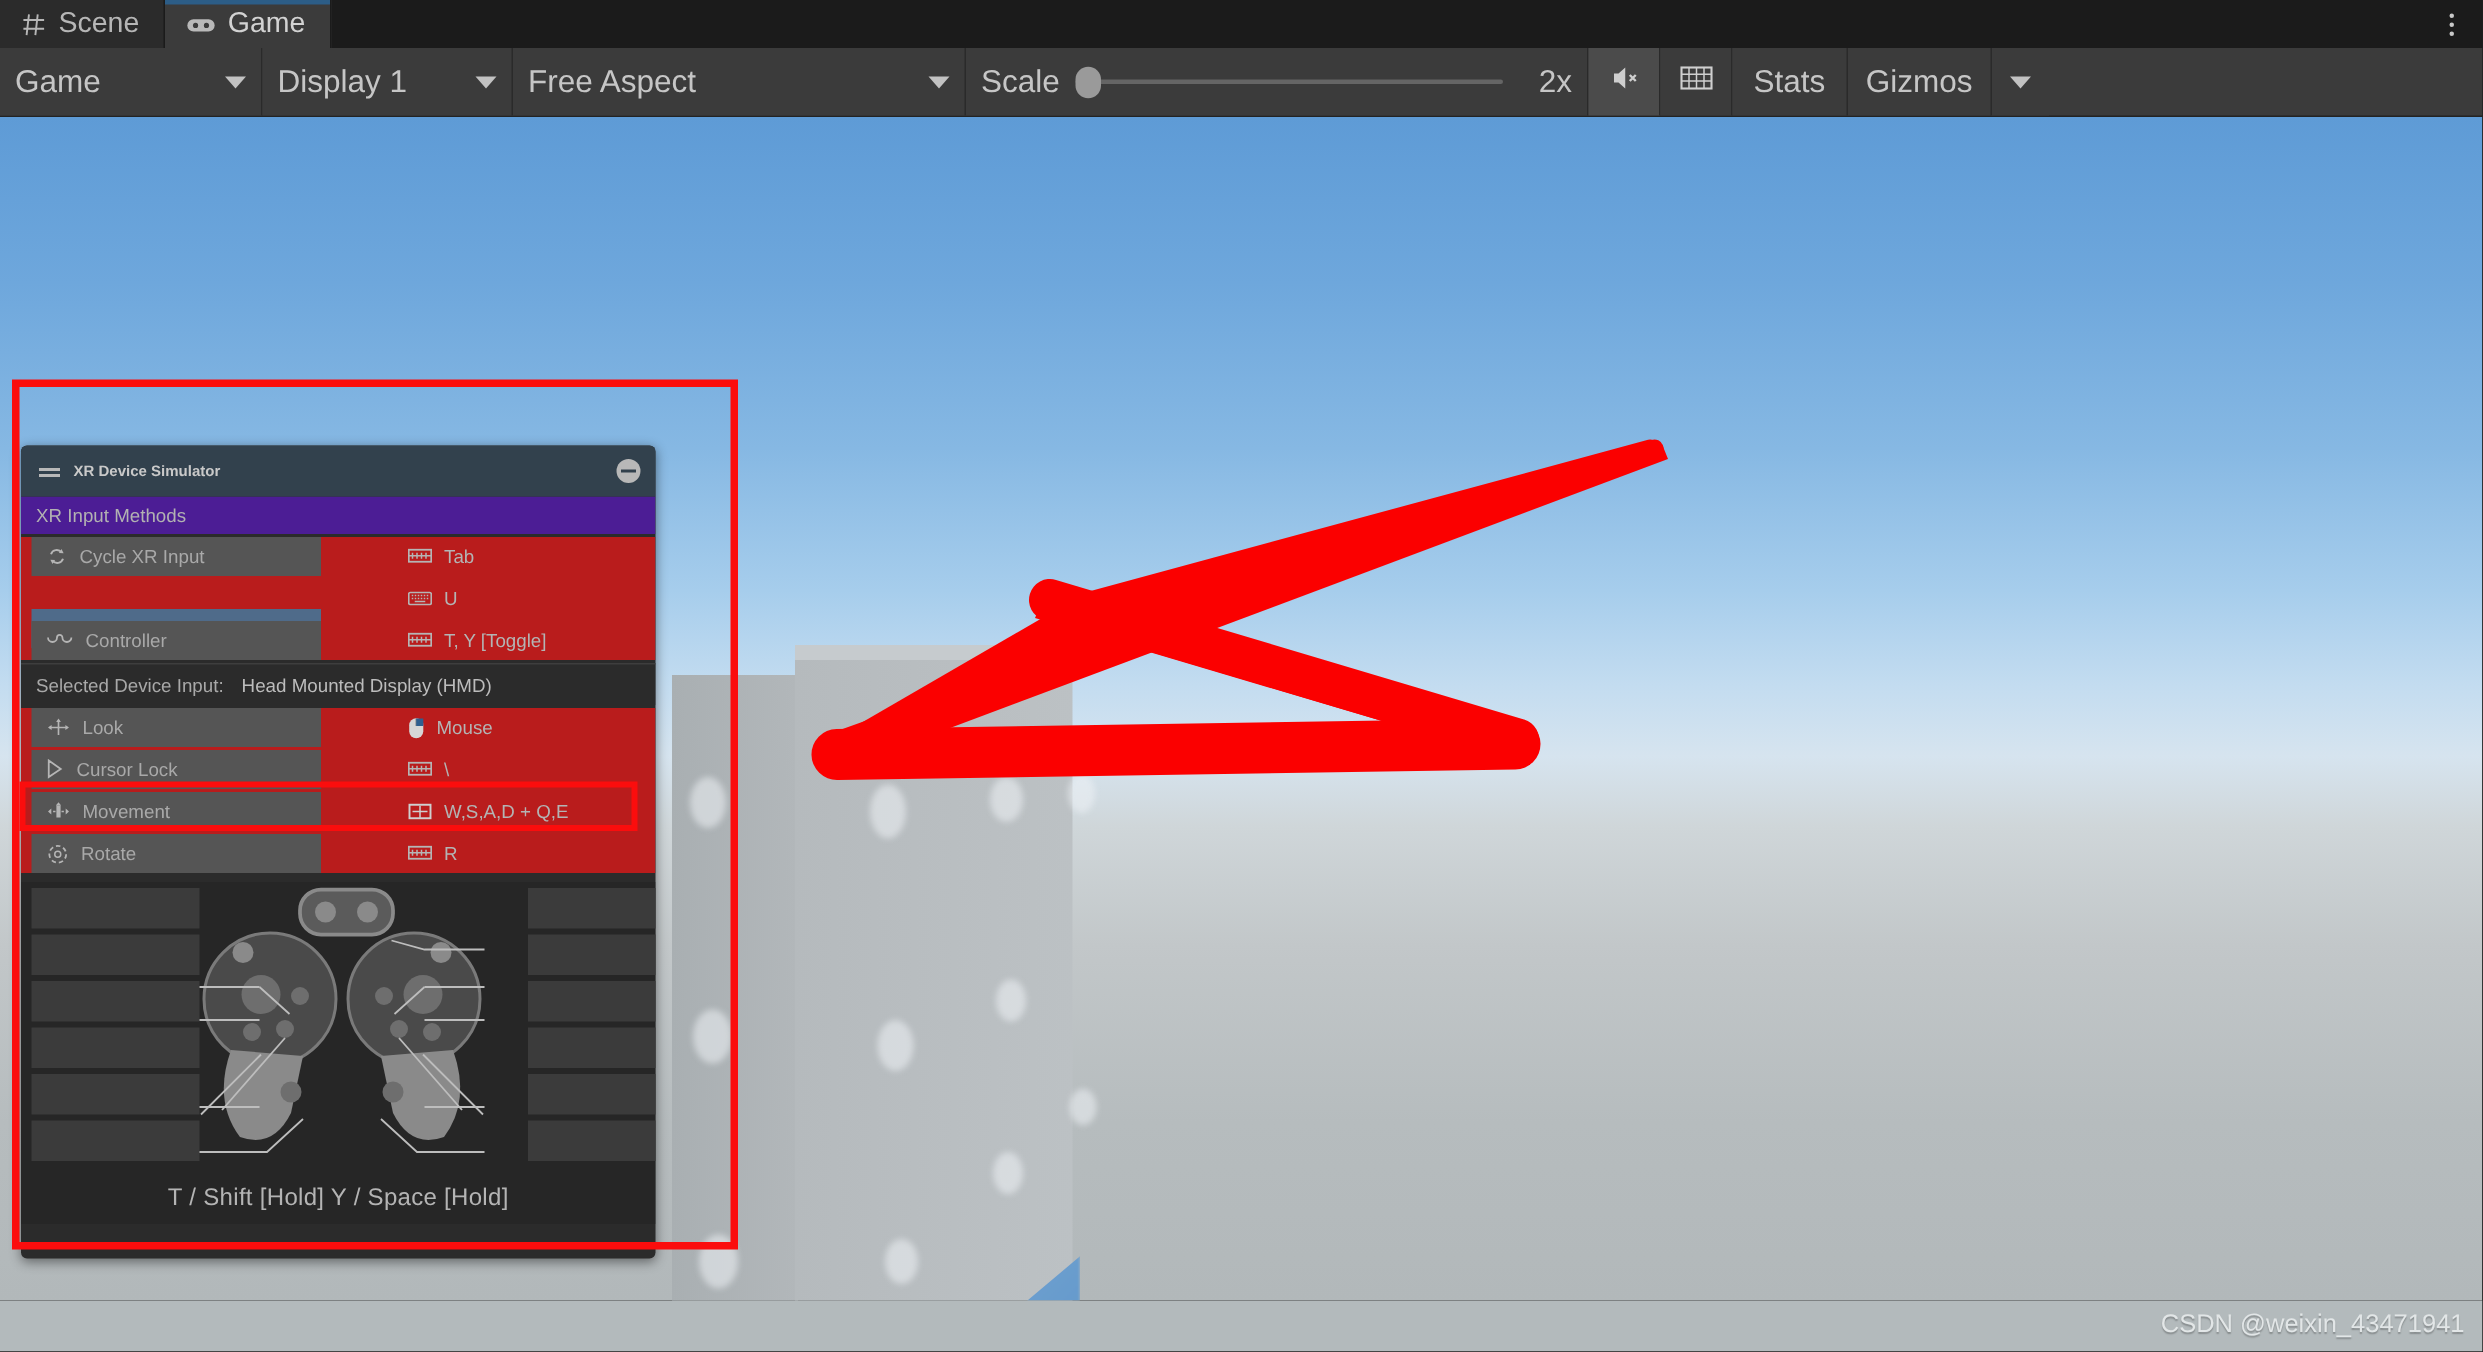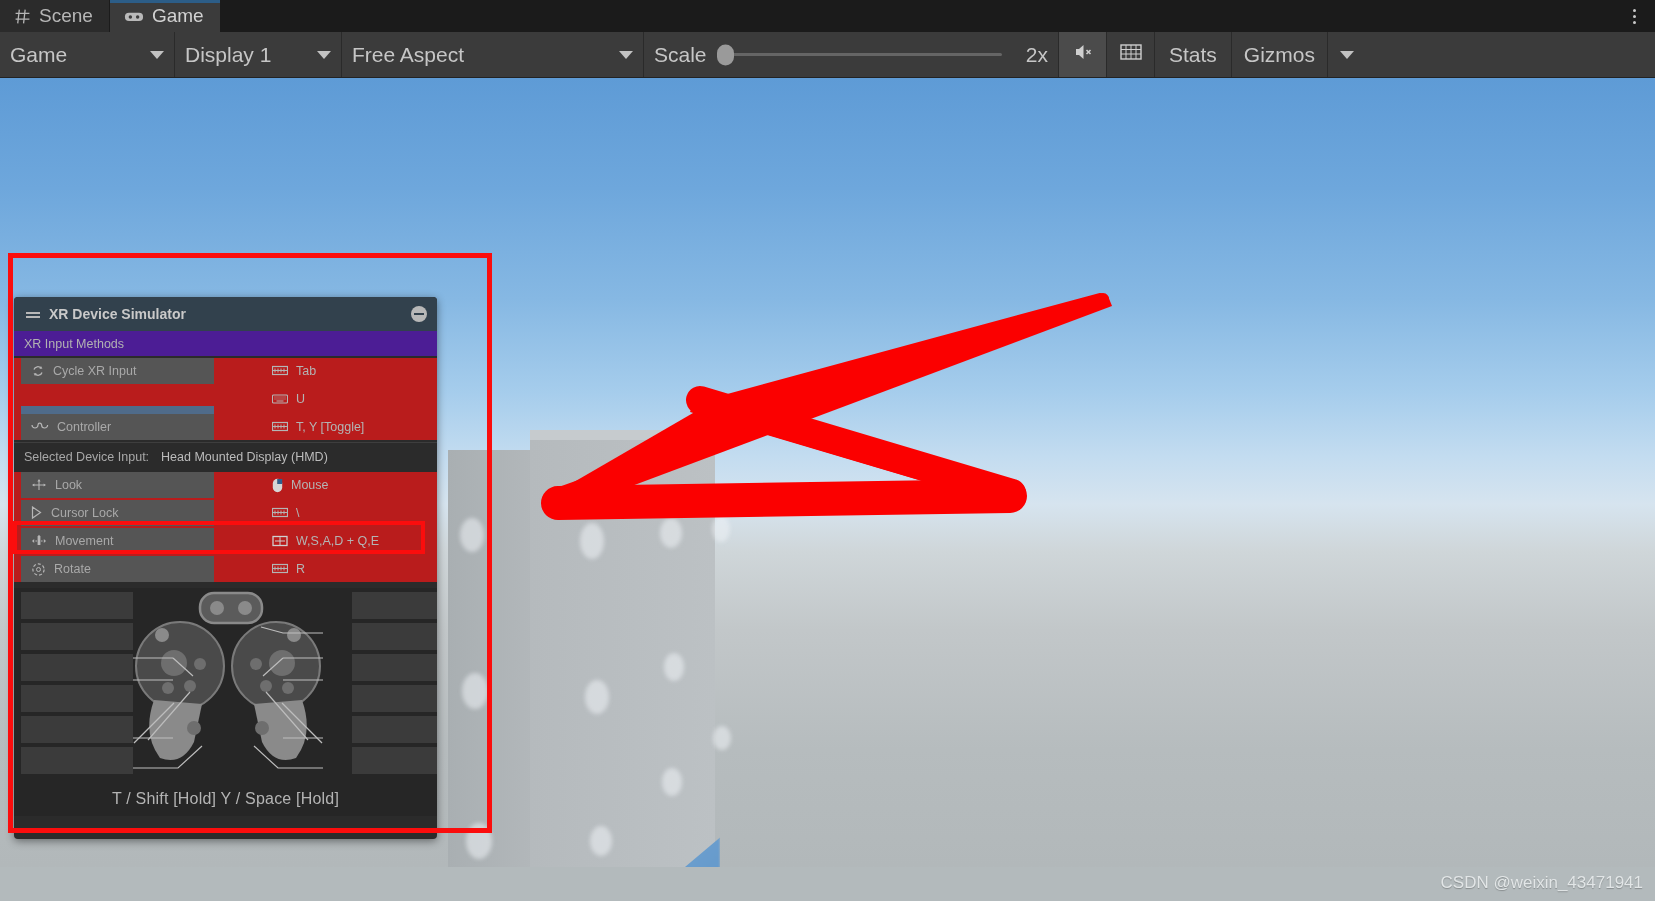--- a/index.html
+++ b/index.html
@@ -118,21 +118,21 @@
 
   
   .sim {
     position: absolute; left: 14px; top: 297px; width: 423px; height: 542px;
     background: #2b2b2b; border-radius: 4px; overflow: hidden;
     font-size: 13px; color: #b0b0b0;
     box-shadow: 0 2px 8px rgba(0,0,0,0.45);
   }
   .sim-title {
     height: 34px; background: #32414d; display: flex; align-items: center;
-    padding: 0 12px; gap: 9px; color: #c9c9c9; font-size: 14px; font-weight: bold;
+    padding: 0 12px; gap: 9px; color: #c9c9c9; font-size: 10px; font-weight: bold;
     position: relative;
   }
   .sim-title .drag { width: 14px; height: 2px; background: #b8b8b8; box-shadow: 0 4px 0 #b8b8b8; margin-top: -3px; }
   .sim-min {
     position: absolute; right: 10px; top: 50%; transform: translateY(-50%);
     width: 16px; height: 16px; border-radius: 50%; background: #b8b8b8;
     display: flex; align-items: center; justify-content: center;
   }
   .sim-min i { width: 10px; height: 2px; background: #32414d; display: block; }
 

